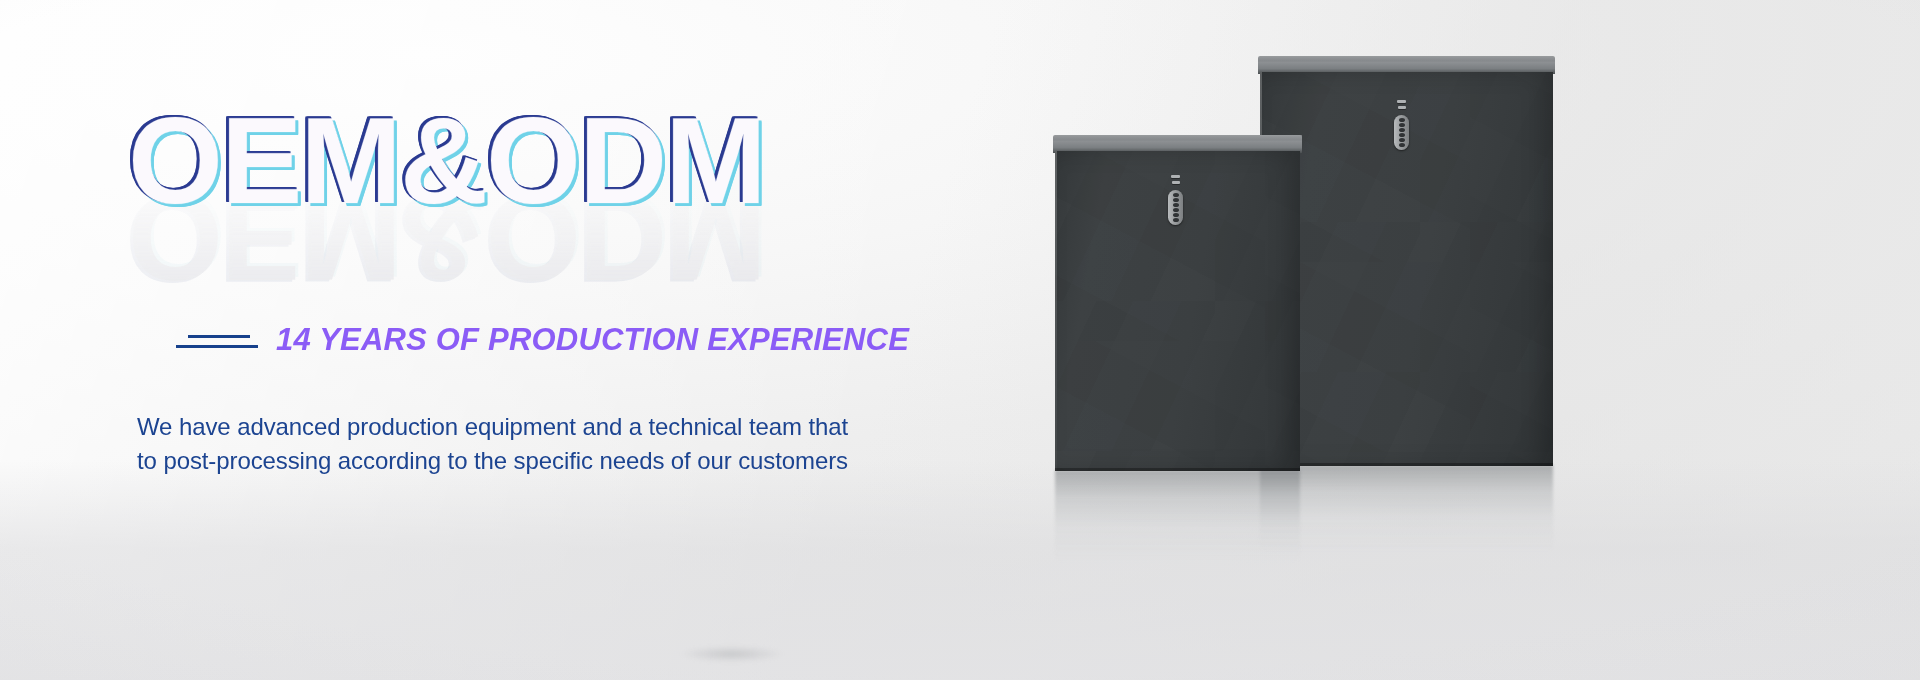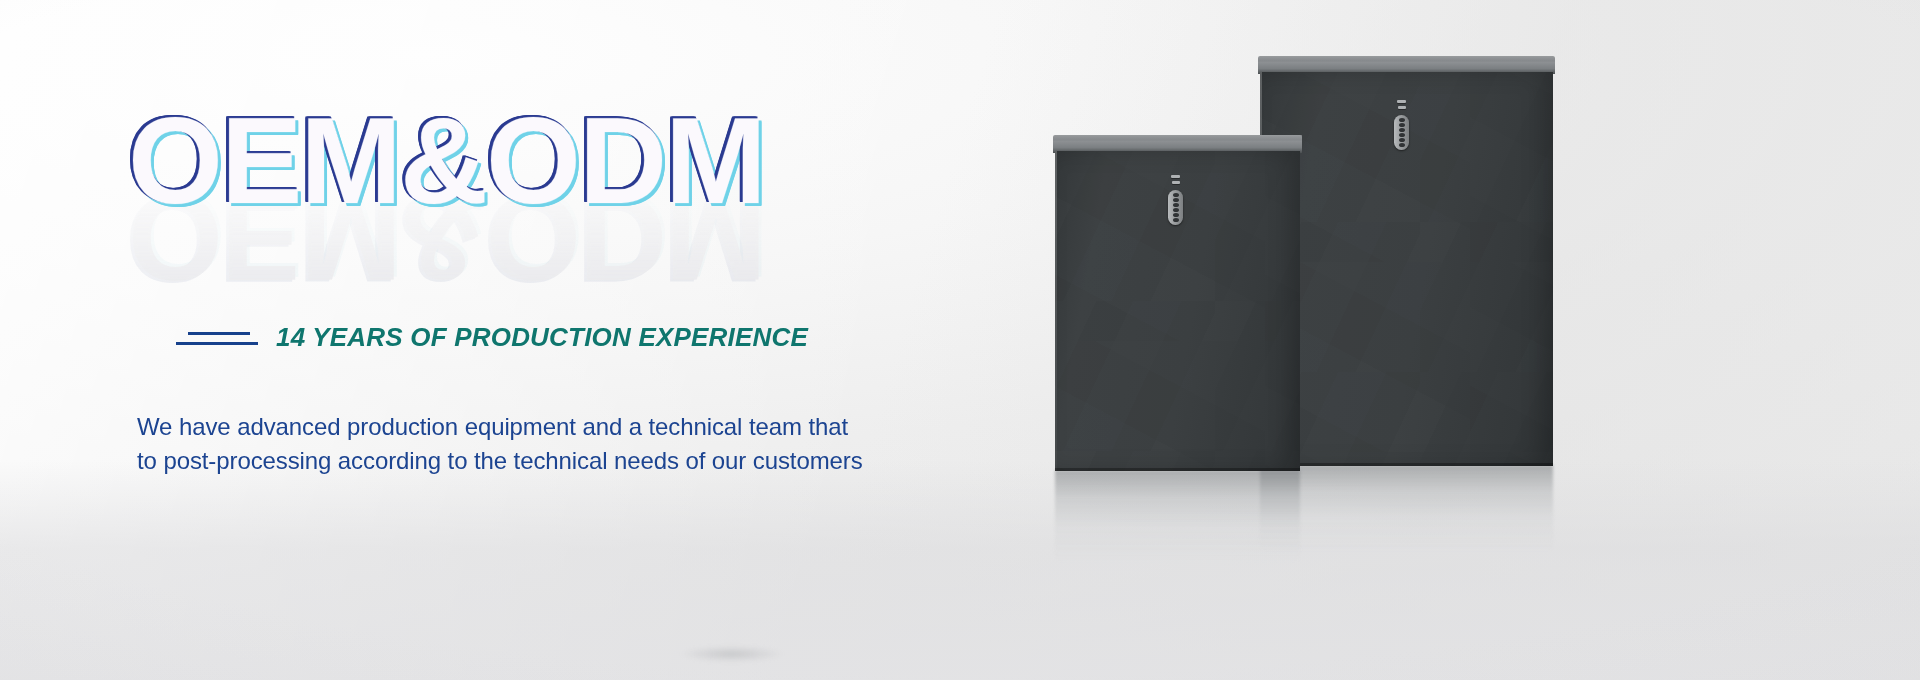--- a/index.html
+++ b/index.html
@@ -137,23 +137,23 @@
   }
   .rule-stack .rule-bottom {
     height: 3px;
     width: 82px;
     background: #17418c;
   }
   .subtitle {
     font-family: "Liberation Sans", sans-serif;
     font-style: italic;
     font-weight: 700;
-    font-size: 26px;
+    font-size: 31px;
     letter-spacing: 0.2px;
-    color: #0f766e;
+    color: #8b5cf6;
     white-space: nowrap;
   }
 
   
   .paragraph {
     position: absolute;
     left: 137px;
     top: 410px;
     width: 700px;
     font-family: "Liberation Sans", sans-serif;
@@ -308,21 +308,21 @@
     <div class="subtitle-row">
       <span class="rule-stack">
         <span class="rule-top"></span>
         <span class="rule-bottom"></span>
       </span>
       <span class="subtitle">14 YEARS OF PRODUCTION EXPERIENCE</span>
     </div>
 
     <div class="paragraph">
       <span class="line">We have advanced production equipment and a technical team that</span>
-      <span class="line">to post-processing according to the technical needs of our customers</span>
+      <span class="line">to post-processing according to the specific needs of our customers</span>
     </div>
 
   </div>
 
   <div class="products">
 
     <div class="reflection" style="left:280px; top:465px; width:293px; height:86px;"></div>
 
     <div class="cabinet" style="left:280px; top:72px; width:293px; height:394px;">
       <div class="top-slab">

